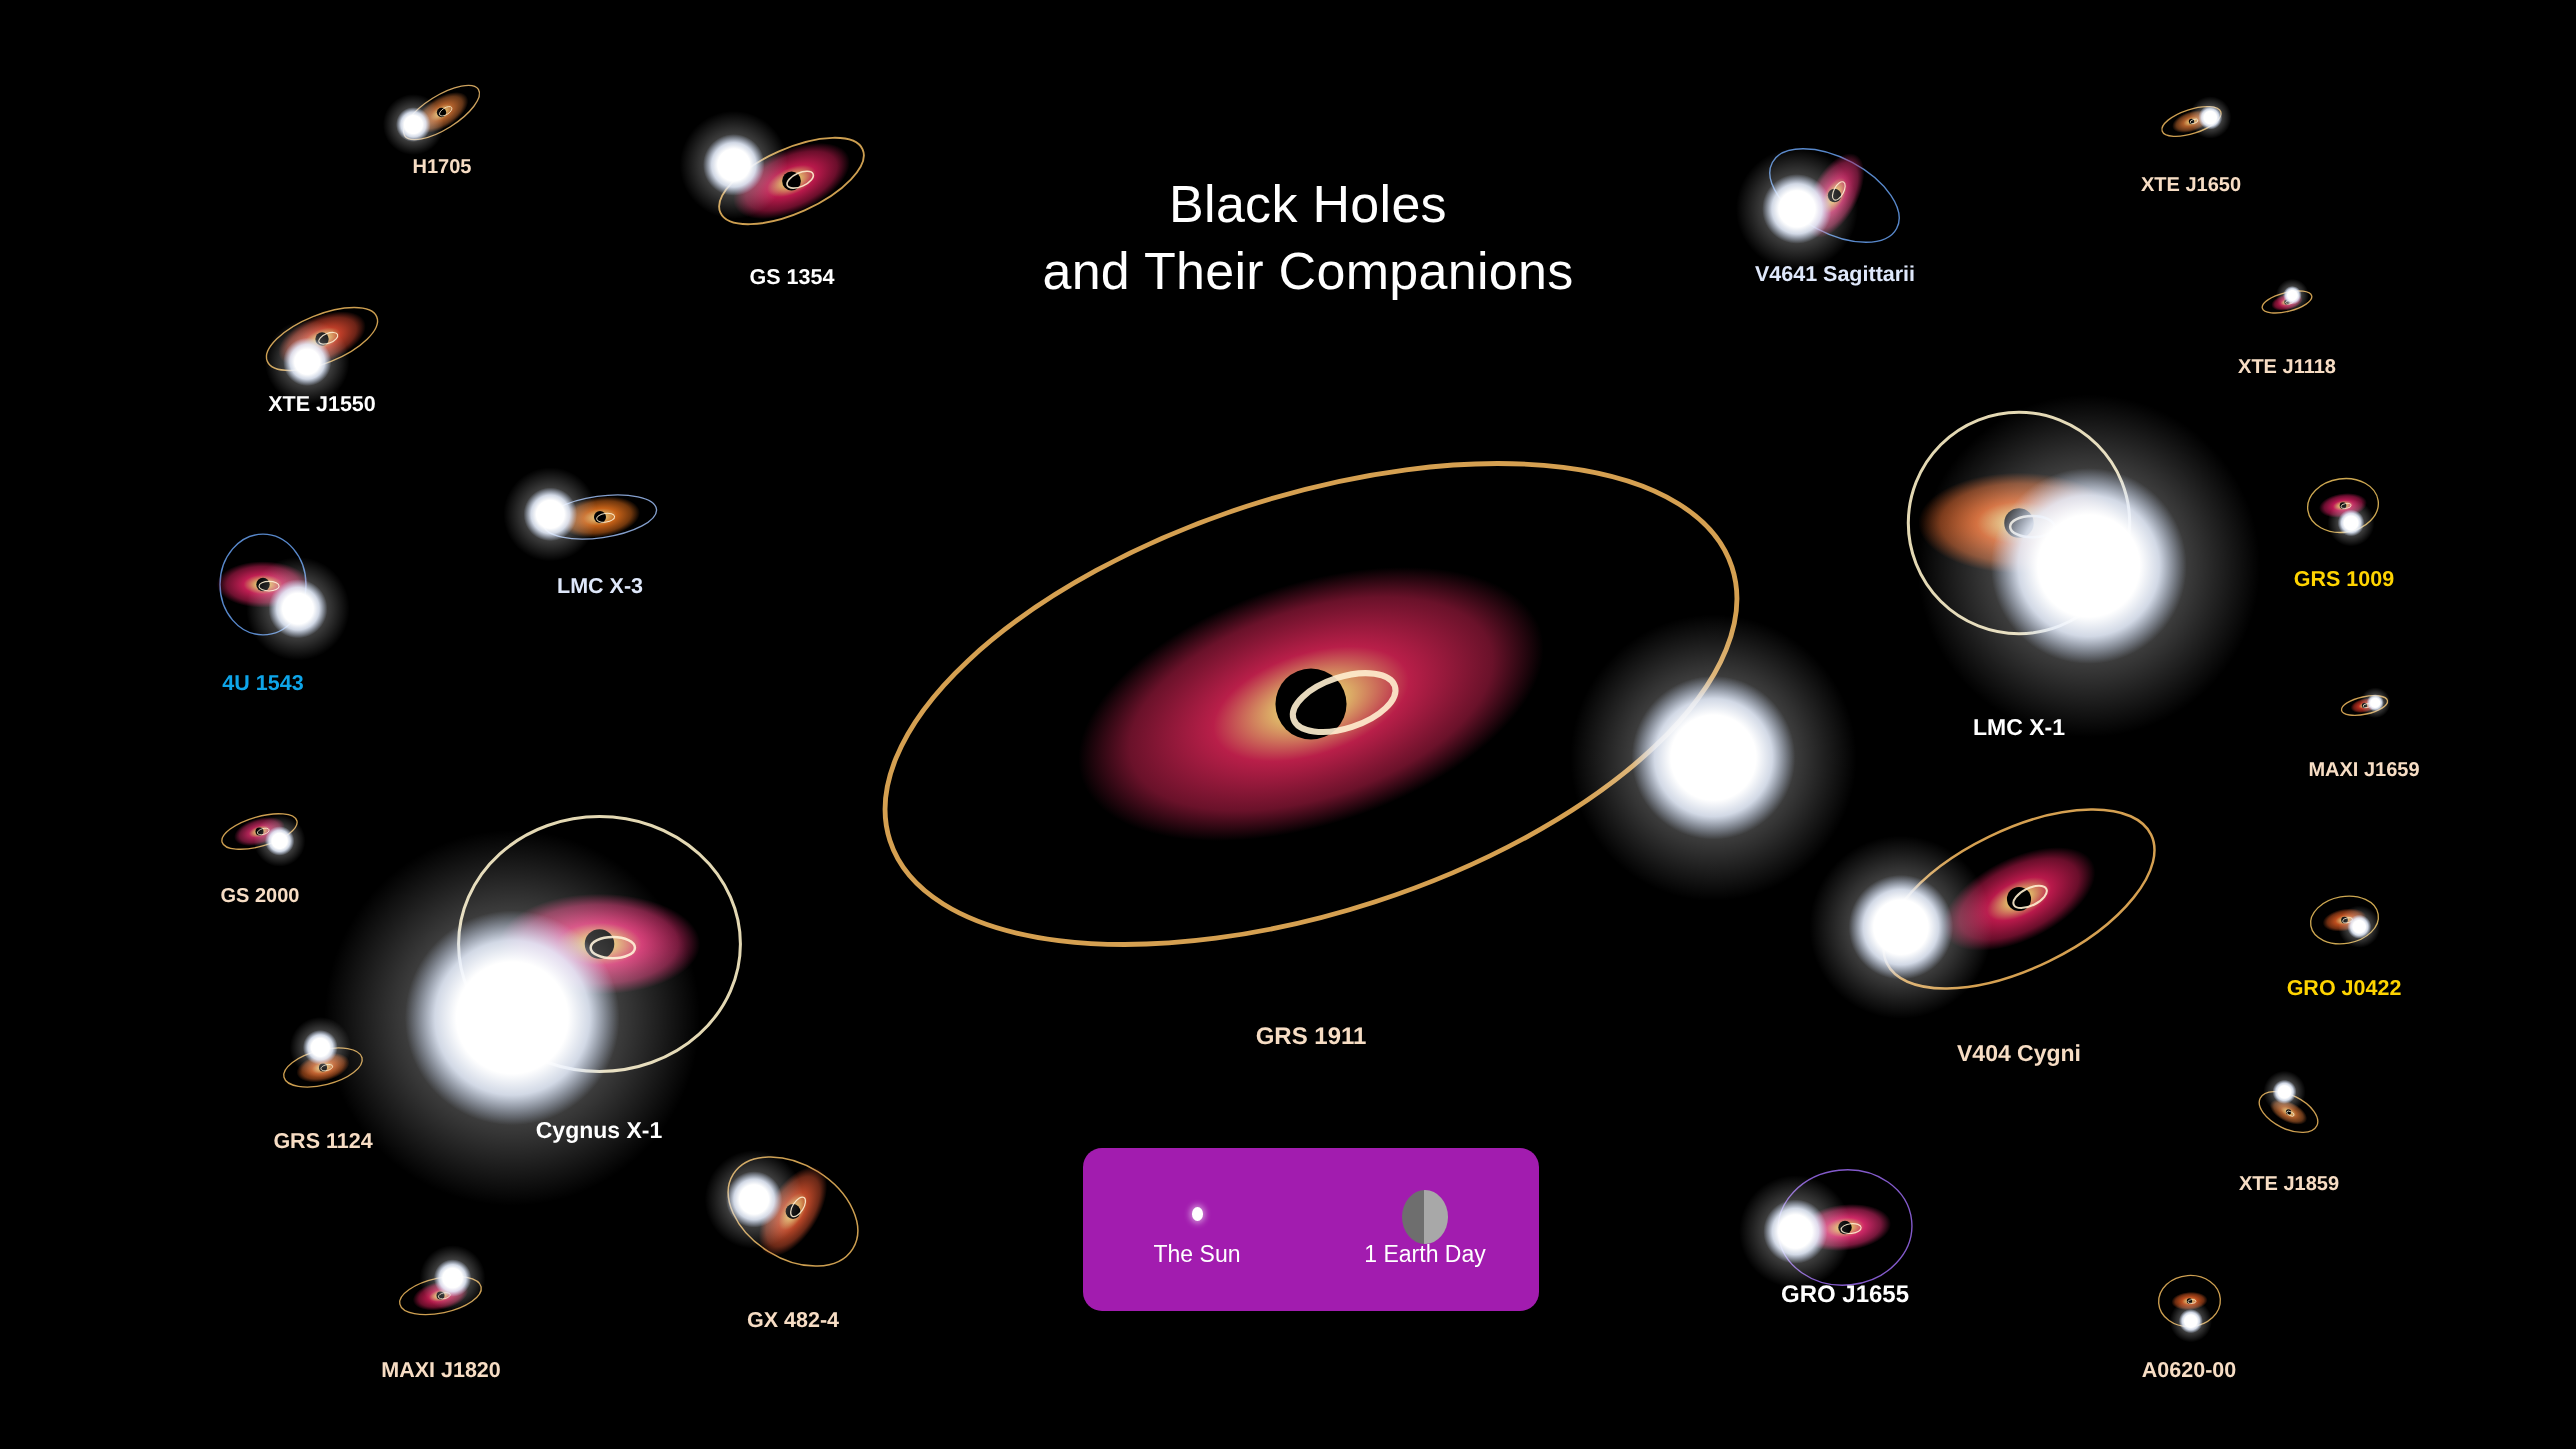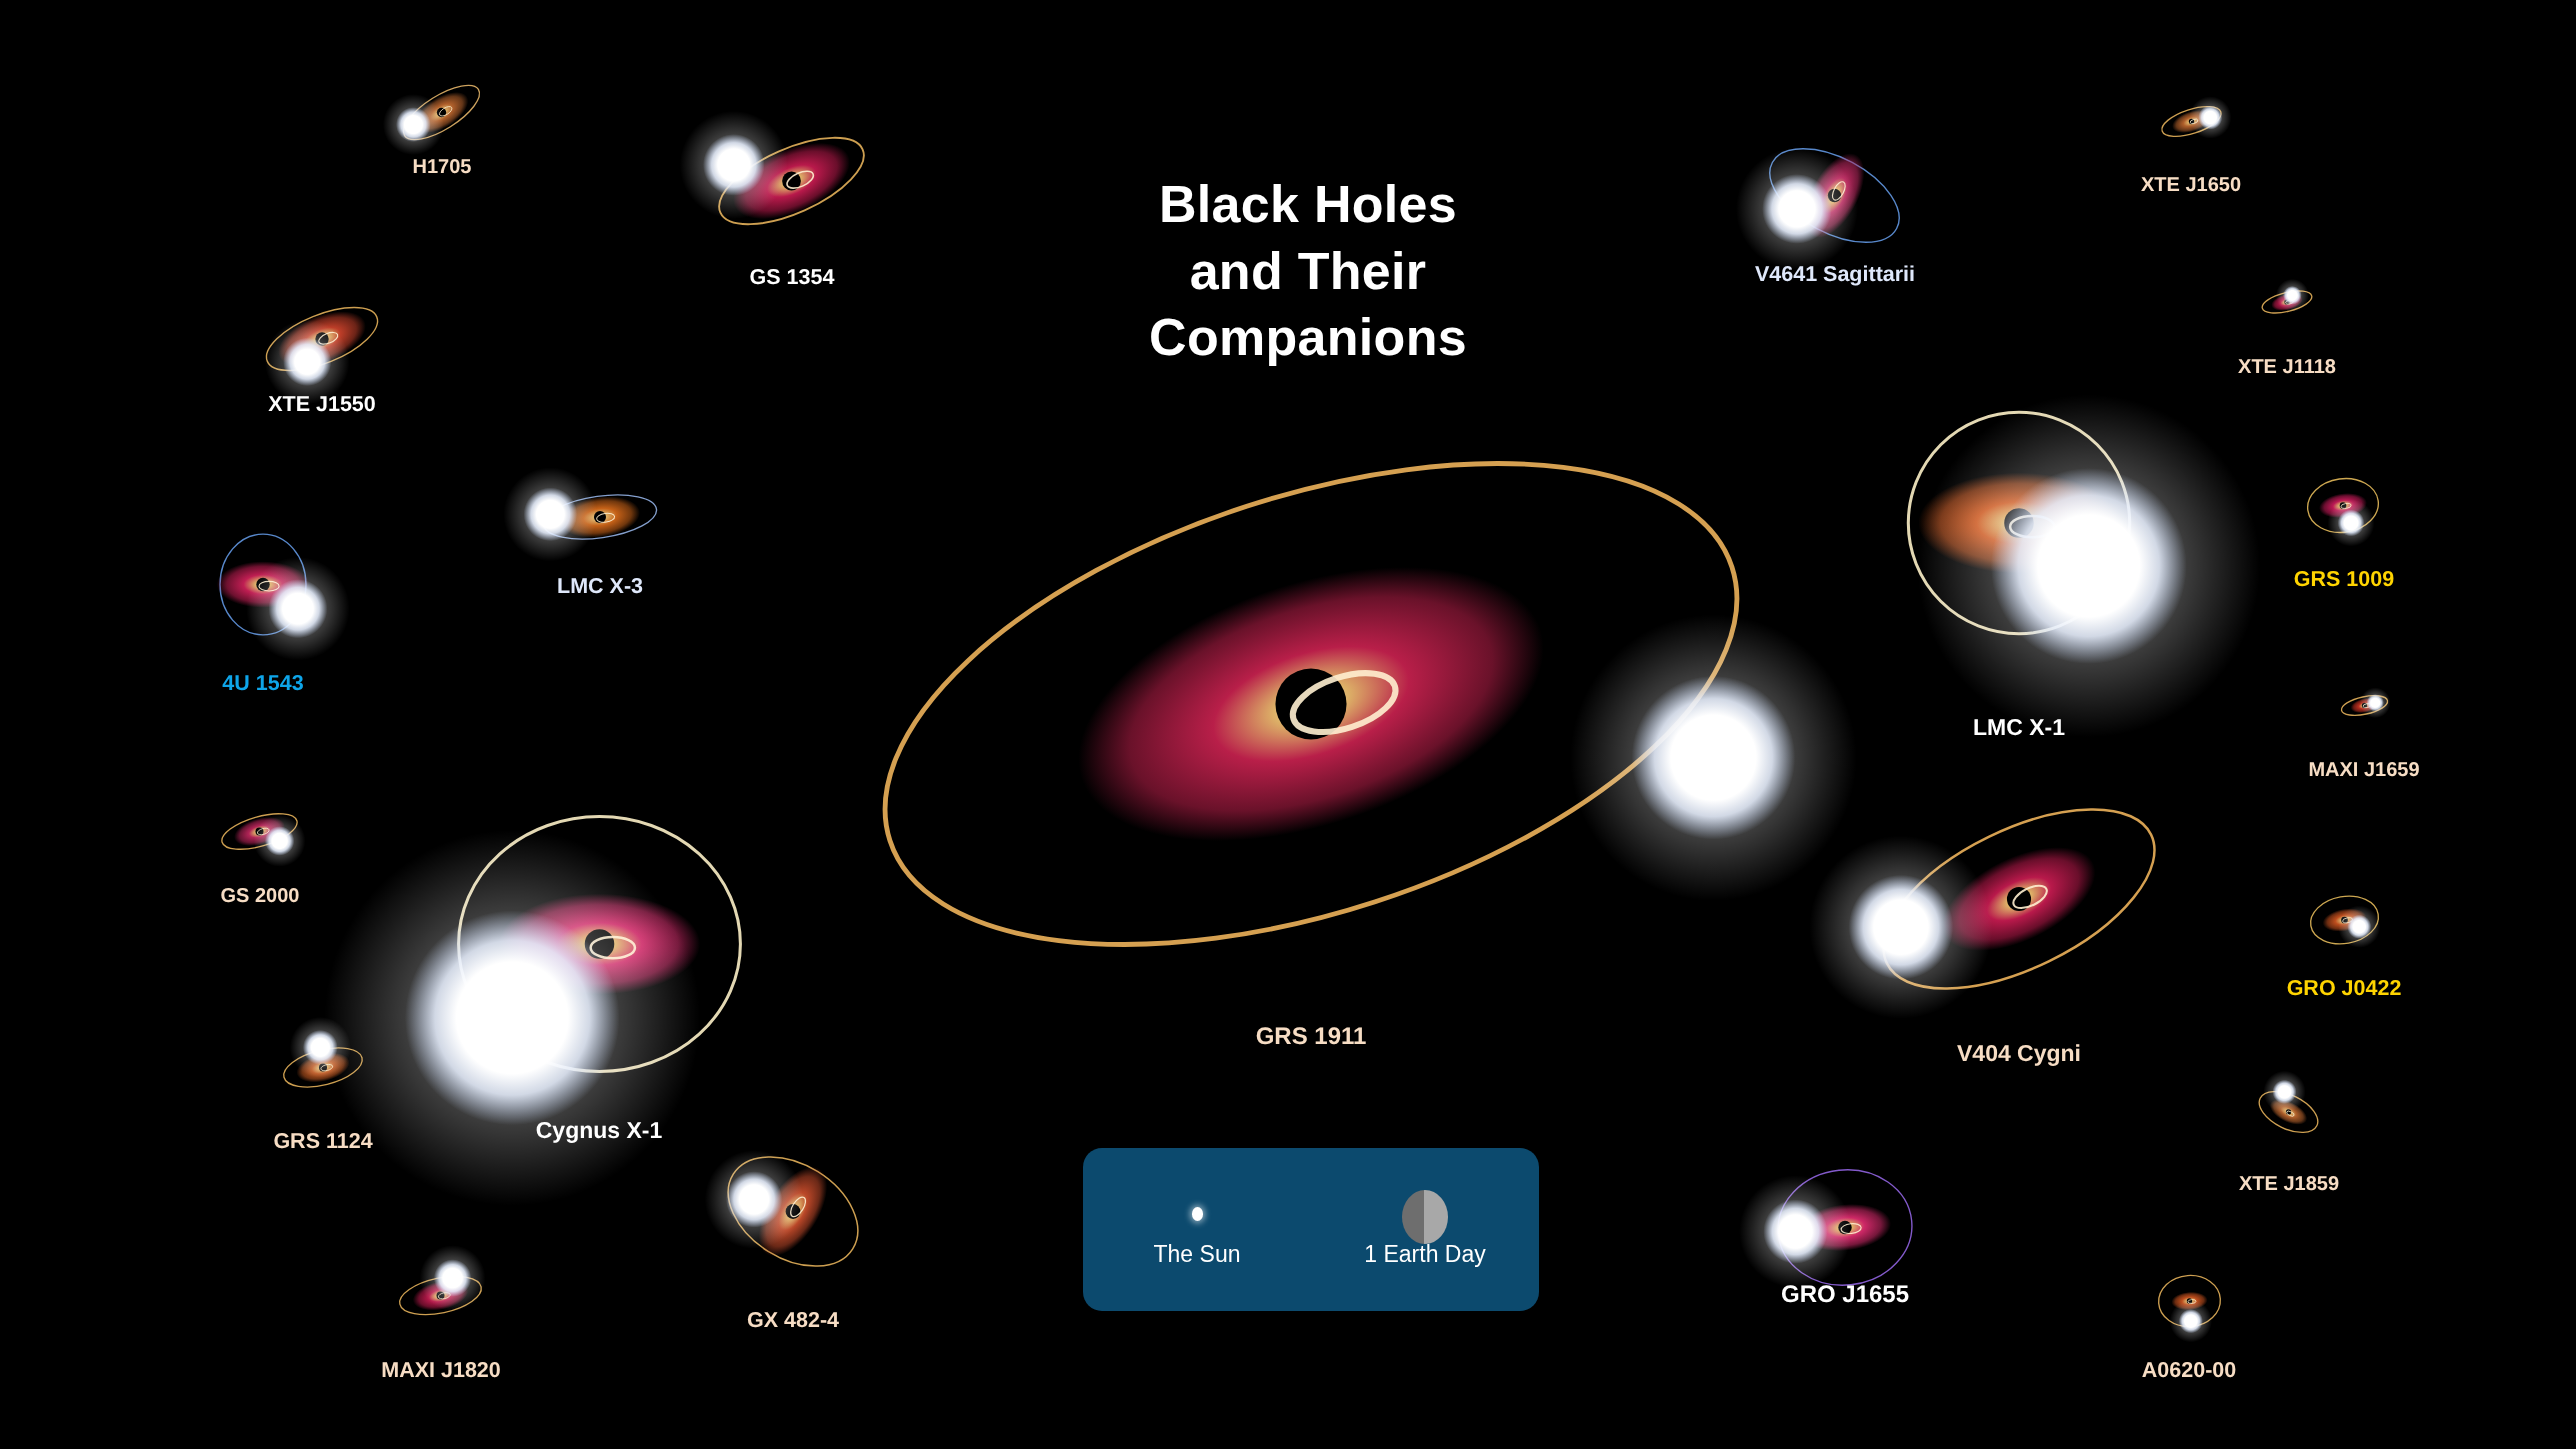--- a/index.html
+++ b/index.html
@@ -12,40 +12,40 @@
     -webkit-font-smoothing:antialiased;
   }
   
   #title{
     position:absolute;
     left:1033px; top:171px; width:550px;
     text-align:center;
     color:#ffffff;
     font-size:52px;
     line-height:1.28;
-    font-weight:700;
+    font-weight:400;
     letter-spacing:0.3px;
     white-space:pre-line;
   }
   
   .system{ position:absolute; }
   .sysart{ position:absolute; left:0; top:0; }
   .label{
     position:absolute;
     white-space:nowrap;
     transform:translateX(-50%);
     font-weight:600;
     text-rendering:geometricPrecision;
   }
   
   #legend{
     position:absolute;
     left:1083px; top:1148px;
     width:456px; height:163px;
-    background:#0c4a6e;
+    background:#a21caf;
     border-radius:19px;
   }
   .legend-item{
     position:absolute;
     text-align:center;
     color:#ffffff;
     font-size:23px;
   }
   .legend-cap{ position:absolute; width:100%; left:0; top:93px; }
   #sun-dot{

